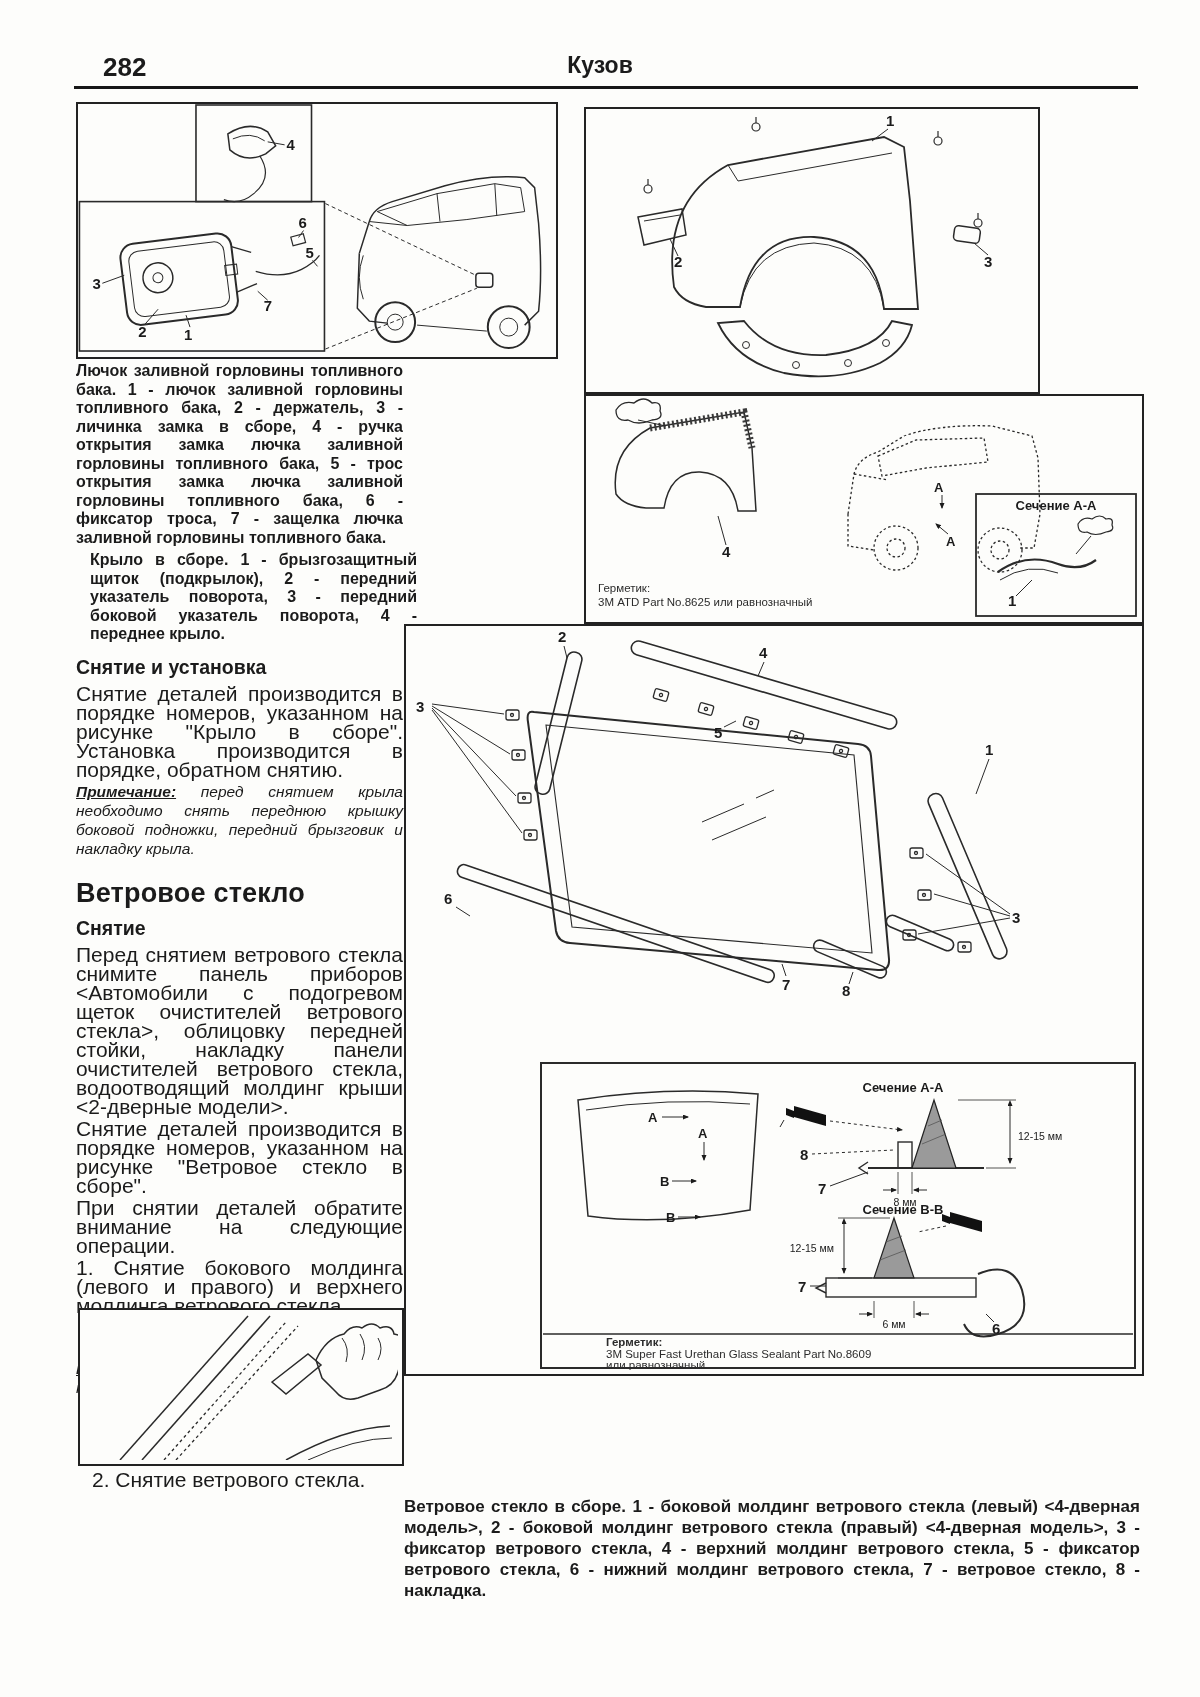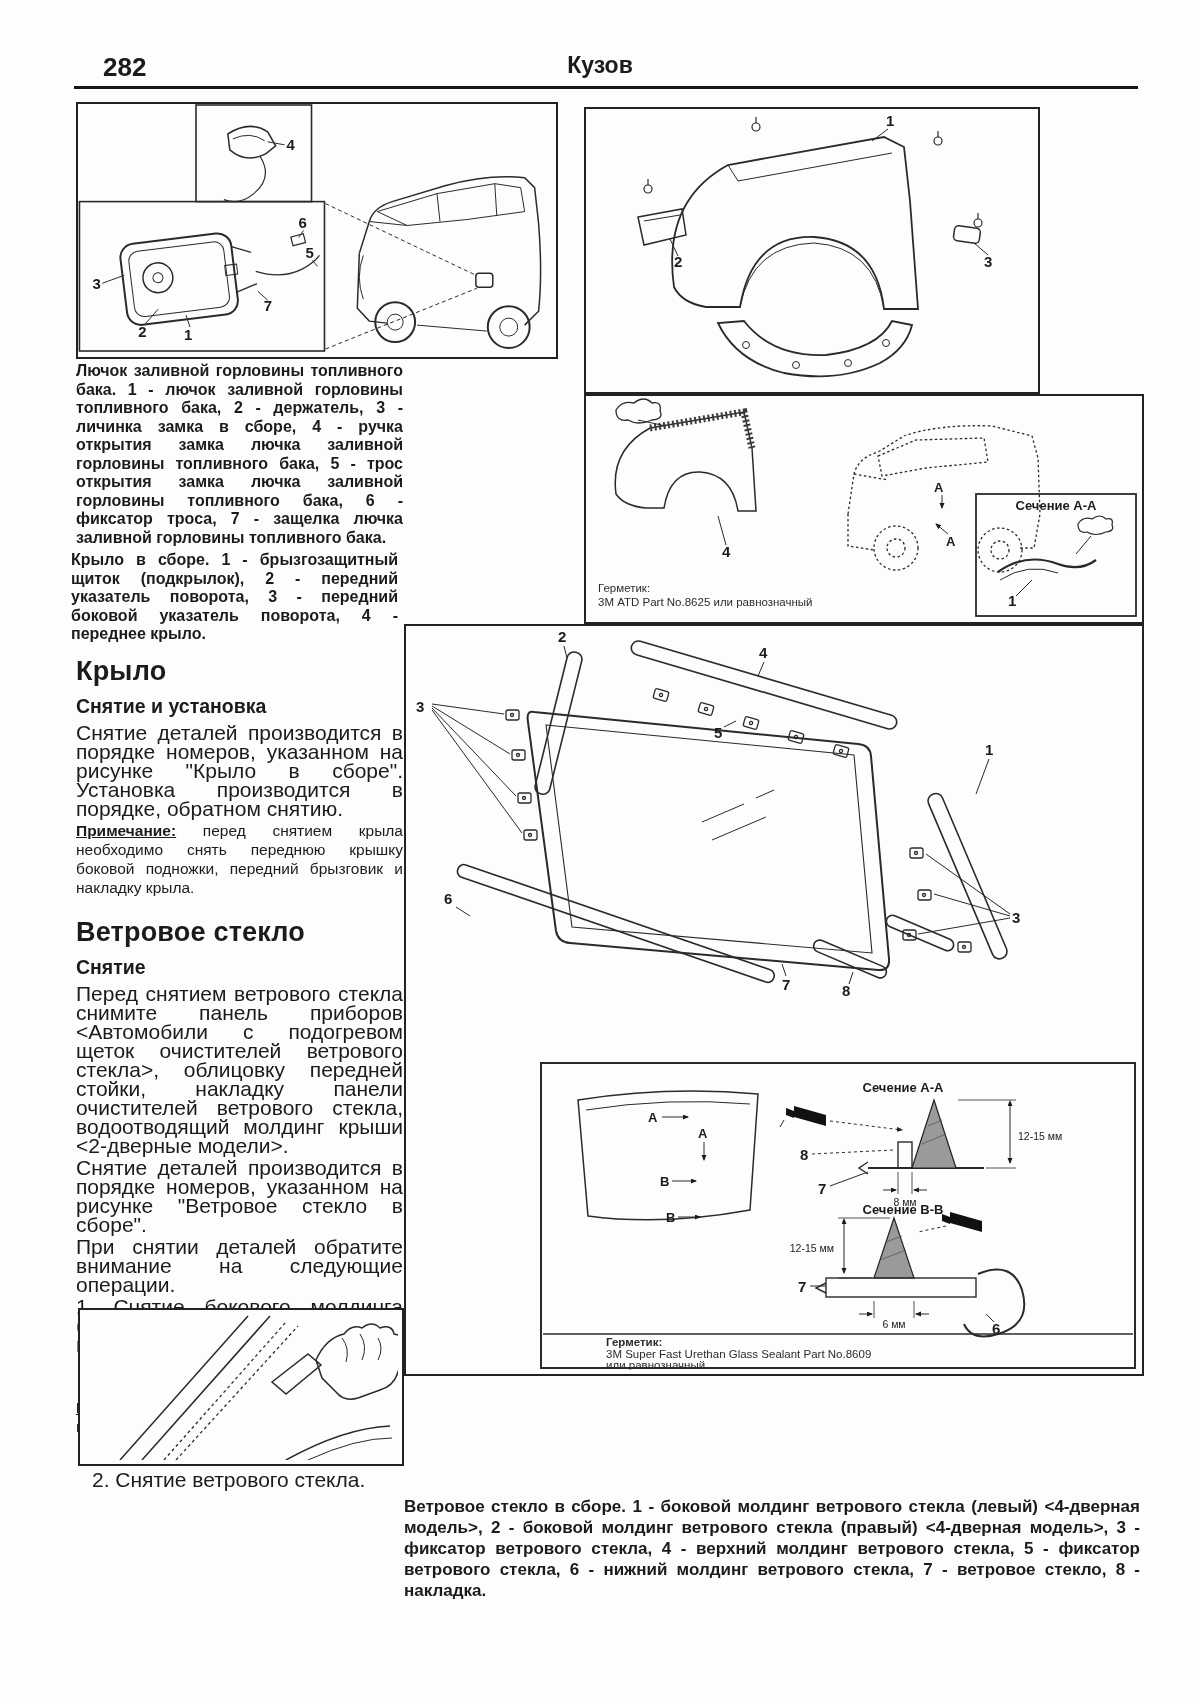--- a/index.html
+++ b/index.html
@@ -11,21 +11,21 @@
   }
   .abs{position:absolute;}
   .pagenum{left:78px;top:52px;font-size:26px;font-weight:bold;margin-left:25px;}
   .pagetitle{left:0;top:52px;width:1200px;text-align:center;font-size:23px;font-weight:bold;}
   .rule{left:74px;top:86px;width:1064px;height:3px;background:#171717;}
   .figure{border:2px solid #222;background:#fdfdfb;}
   .cap{font-size:16px;font-weight:bold;line-height:18.5px;text-align:justify;}
   .body-p{font-size:21px;line-height:19px;text-align:justify;margin:0 0 3px 0;}
   .h1{font-size:27px;font-weight:bold;margin:0 0 8px 0;letter-spacing:.2px;}
   .h2{font-size:19.5px;font-weight:bold;margin:0 0 5px 0;}
-  .note{font-size:15.5px;line-height:19px;text-align:justify;margin:2px 0 4px 0;}
+  .note{font-size:15.5px;line-height:19px;font-style:italic;text-align:justify;margin:2px 0 4px 0;}
   .note .lbl{font-weight:bold;text-decoration:underline;}
   .indent1{padding-left:16px;}
   .mt{margin-top:20px;}
   svg{display:block;}
   svg text{font-family:"Liberation Sans", sans-serif;fill:#1b1b1b;}
   .num{font-size:15px;font-weight:bold;}
   .numS{font-size:13px;font-weight:bold;}
   .dim{font-size:10.5px;}
   .sec{font-size:13px;font-weight:bold;}
   .fine{font-size:11.5px;fill:#2c2c2c;}
@@ -87,24 +87,23 @@
   <circle cx="432" cy="224" r="21" class="ln" stroke-width="2"></circle>
   <circle cx="432" cy="224" r="9" class="ln thin"></circle>
   <rect x="399" y="170" width="17" height="14" rx="3" class="ln" stroke-width="1.5"></rect>
   <line x1="248" y1="100" x2="397" y2="171" class="ln thin" stroke-dasharray="4 3"></line>
   <line x1="248" y1="246" x2="400" y2="185" class="ln thin" stroke-dasharray="4 3"></line>
 </svg>
 </div>
 
 <div class="abs cap" style="left:76px;top:362px;width:327px;">Лючок заливной горловины топливного бака. 1 - лючок заливной горловины топливного бака, 2 - держатель, 3 - личинка замка в сборе, 4 - ручка открытия замка лючка заливной горловины топливного бака, 5 - трос открытия замка лючка заливной горловины топливного бака, 6 - фиксатор троса, 7 - защелка лючка заливной горловины топливного бака.</div>
 
-<div class="abs cap" style="left:71px;top:551px;width:327px;">Крыло в сборе. 1 - брызгозащитный щиток (подкрылок), 2 - передний указатель поворота, 3 - передний боковой указатель поворота, 4 - переднее крыло.</div>
+<div class="abs cap" style="left:90px;top:551px;width:327px;">Крыло в сборе. 1 - брызгозащитный щиток (подкрылок), 2 - передний указатель поворота, 3 - передний боковой указатель поворота, 4 - переднее крыло.</div>
 
 <div class="abs" style="left:76px;top:656px;width:327px;">
-  <div class="h1">Крыло</div>
   <div class="h2">Снятие и установка</div>
   <p class="body-p">Снятие деталей производится в порядке номеров, указанном на рисунке "Крыло в сборе". Установка производится в порядке, обратном снятию.</p>
   <p class="note"><span class="lbl">Примечание:</span><span> перед снятием крыла необходимо снять переднюю крышку боковой подножки, передний брызговик и накладку крыла.</span></p>
   <div class="h1 mt">Ветровое стекло</div>
   <div class="h2">Снятие</div>
   <p class="body-p">Перед снятием ветрового стекла снимите панель приборов &lt;Автомобили с подогревом щеток очистителей ветрового стекла&gt;, облицовку передней стойки, накладку панели очистителей ветрового стекла, водоотводящий молдинг крыши &lt;2-дверные модели&gt;.</p>
   <p class="body-p">Снятие деталей производится в порядке номеров, указанном на рисунке "Ветровое стекло в сборе".</p>
   <p class="body-p">При снятии деталей обратите внимание на следующие операции.</p>
   <p class="body-p">1. Снятие бокового молдинга (левого и правого) и верхнего молдинга ветрового стекла.</p>
   <p class="body-p indent1">Снимите молдинг, используя специальный инструмент.</p>

